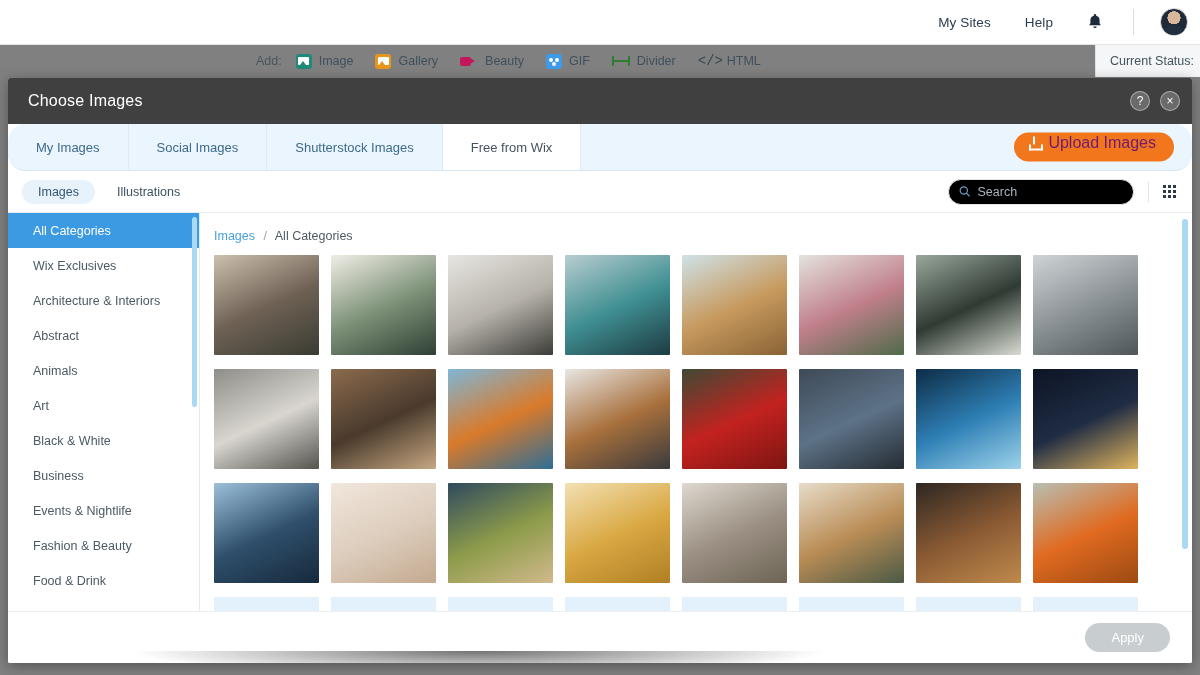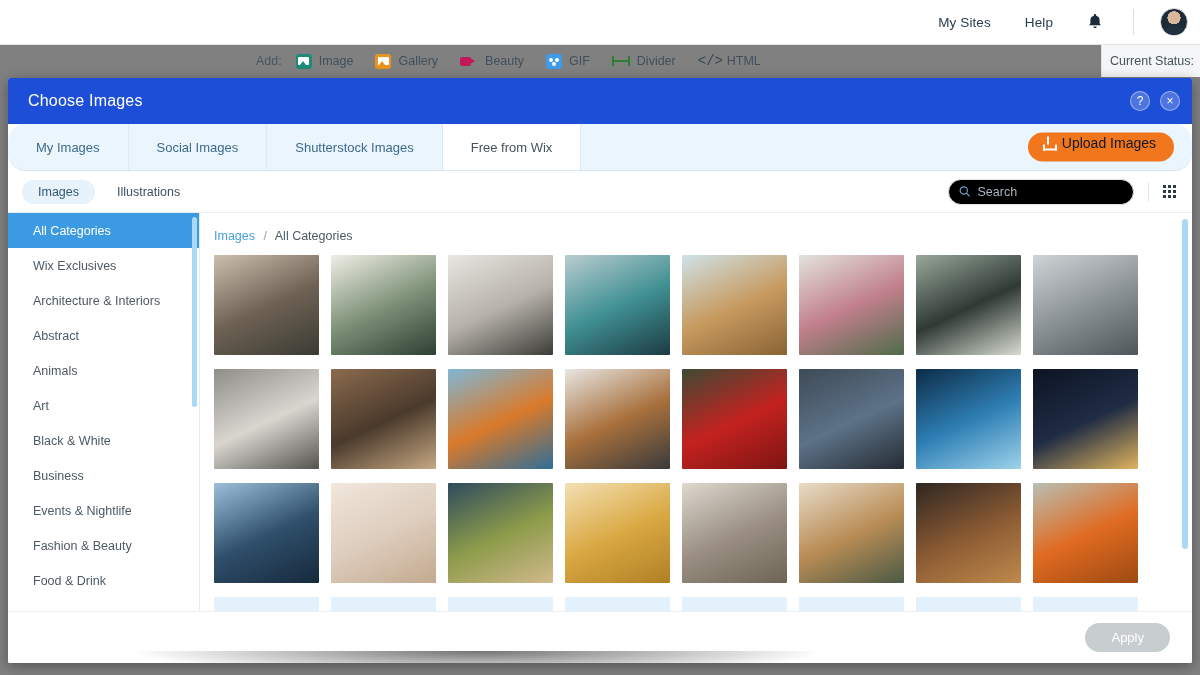--- a/index.html
+++ b/index.html
@@ -60,32 +60,32 @@
   .ic-gif { background:#3d9be9; }
   .ic-gif::after{content:"";position:absolute;left:3px;top:4px;width:4px;height:4px;border-radius:50%;background:#fff;box-shadow:6px 0 0 #fff, 3px 4px 0 #fff;}
   .ic-divider { width:18px;height:14px;background:transparent;}
   .ic-divider::after{content:"";position:absolute;left:0;top:6px;width:18px;height:2px;background:#2e7d32;}
   .ic-divider::before{content:"";position:absolute;left:0;top:2px;width:2px;height:10px;background:#2e7d32;box-shadow:16px 0 0 #2e7d32;}
   .ic-html { width:22px; color:#37474f; font-size:14px; line-height:14px; font-family:"Liberation Mono", monospace; }
   .current-status {
     position: absolute; right: 0; top: 0; height: 32px;
     display:flex; align-items:center; padding-right: 6px;
     font-size: 12.5px; color:#44545f;
-    background:#f4f6f7; border-left:1px solid #dfe3e6; padding-left: 8px;
+    background:#f4f6f7; border-left:1px solid #dfe3e6; padding-left: 14px;
   }
 
   
   .modal {
     position: absolute; left: 8px; top: 78px; width: 1184px; height: 585px;
     background: #fff; border-radius: 2px;
     box-shadow: 0 3px 14px rgba(0,0,0,.35);
     display: flex; flex-direction: column; overflow: hidden;
   }
   .modal-header {
-    height: 46px; background: #1d4ed8; flex: 0 0 46px;
+    height: 46px; background: #404040; flex: 0 0 46px;
     display: flex; align-items: center; padding: 0 12px 0 20px;
     position: relative;
   }
   .modal-title { color:#fff; font-size: 16px; letter-spacing:.2px; }
   .hdr-btns { margin-left:auto; display:flex; gap:10px; align-items:center;}
   .circ-btn {
     width:20px; height:20px; border-radius:50%; background:rgba(255,255,255,.22);
     color:#fff; font-size:12px; display:flex; align-items:center; justify-content:center;
     cursor:pointer; border:1px solid rgba(255,255,255,.45);
   }
@@ -98,22 +98,22 @@
     border-radius: 18px;
   }
   .tab {
     display: flex; align-items: center; justify-content: center;
     padding: 0 28px; font-size: 13px; color: #3e6b8c; cursor: pointer;
     border-right: 1px solid #dceaf5; min-width: 110px;
   }
   .tab.active { background: #ffffff; color: #44535e; }
   .upload-btn {
     position: absolute; right: 18px; top: 50%; transform: translateY(-50%);
-    background: #f2761b; color: #0f172a; border: none; border-radius: 15px;
-    height: 29px; padding: 0 18px 10px 14px; font-size: 14px; cursor: pointer;
+    background: #f2761b; color: #701a75; border: none; border-radius: 15px;
+    height: 29px; padding: 0 18px 10px 14px; font-size: 16px; cursor: pointer;
     display: flex; align-items: center; gap: 8px;
     font-family: "Liberation Sans", sans-serif;
   }
   .up-arrow { width:12px; height:12px; position:relative; display:inline-block;}
   .up-arrow::before{content:"";position:absolute;left:5px;top:0;width:2px;height:8px;background:#fff;}
   .up-arrow::after{content:"";position:absolute;left:1px;top:8px;width:10px;height:2px;border-left:2px solid #fff;border-right:2px solid #fff;border-bottom:2px solid #fff;height:4px;background:transparent;}
 
   
   .subbar {
     height: 42px; flex: 0 0 42px; background: #fff;

